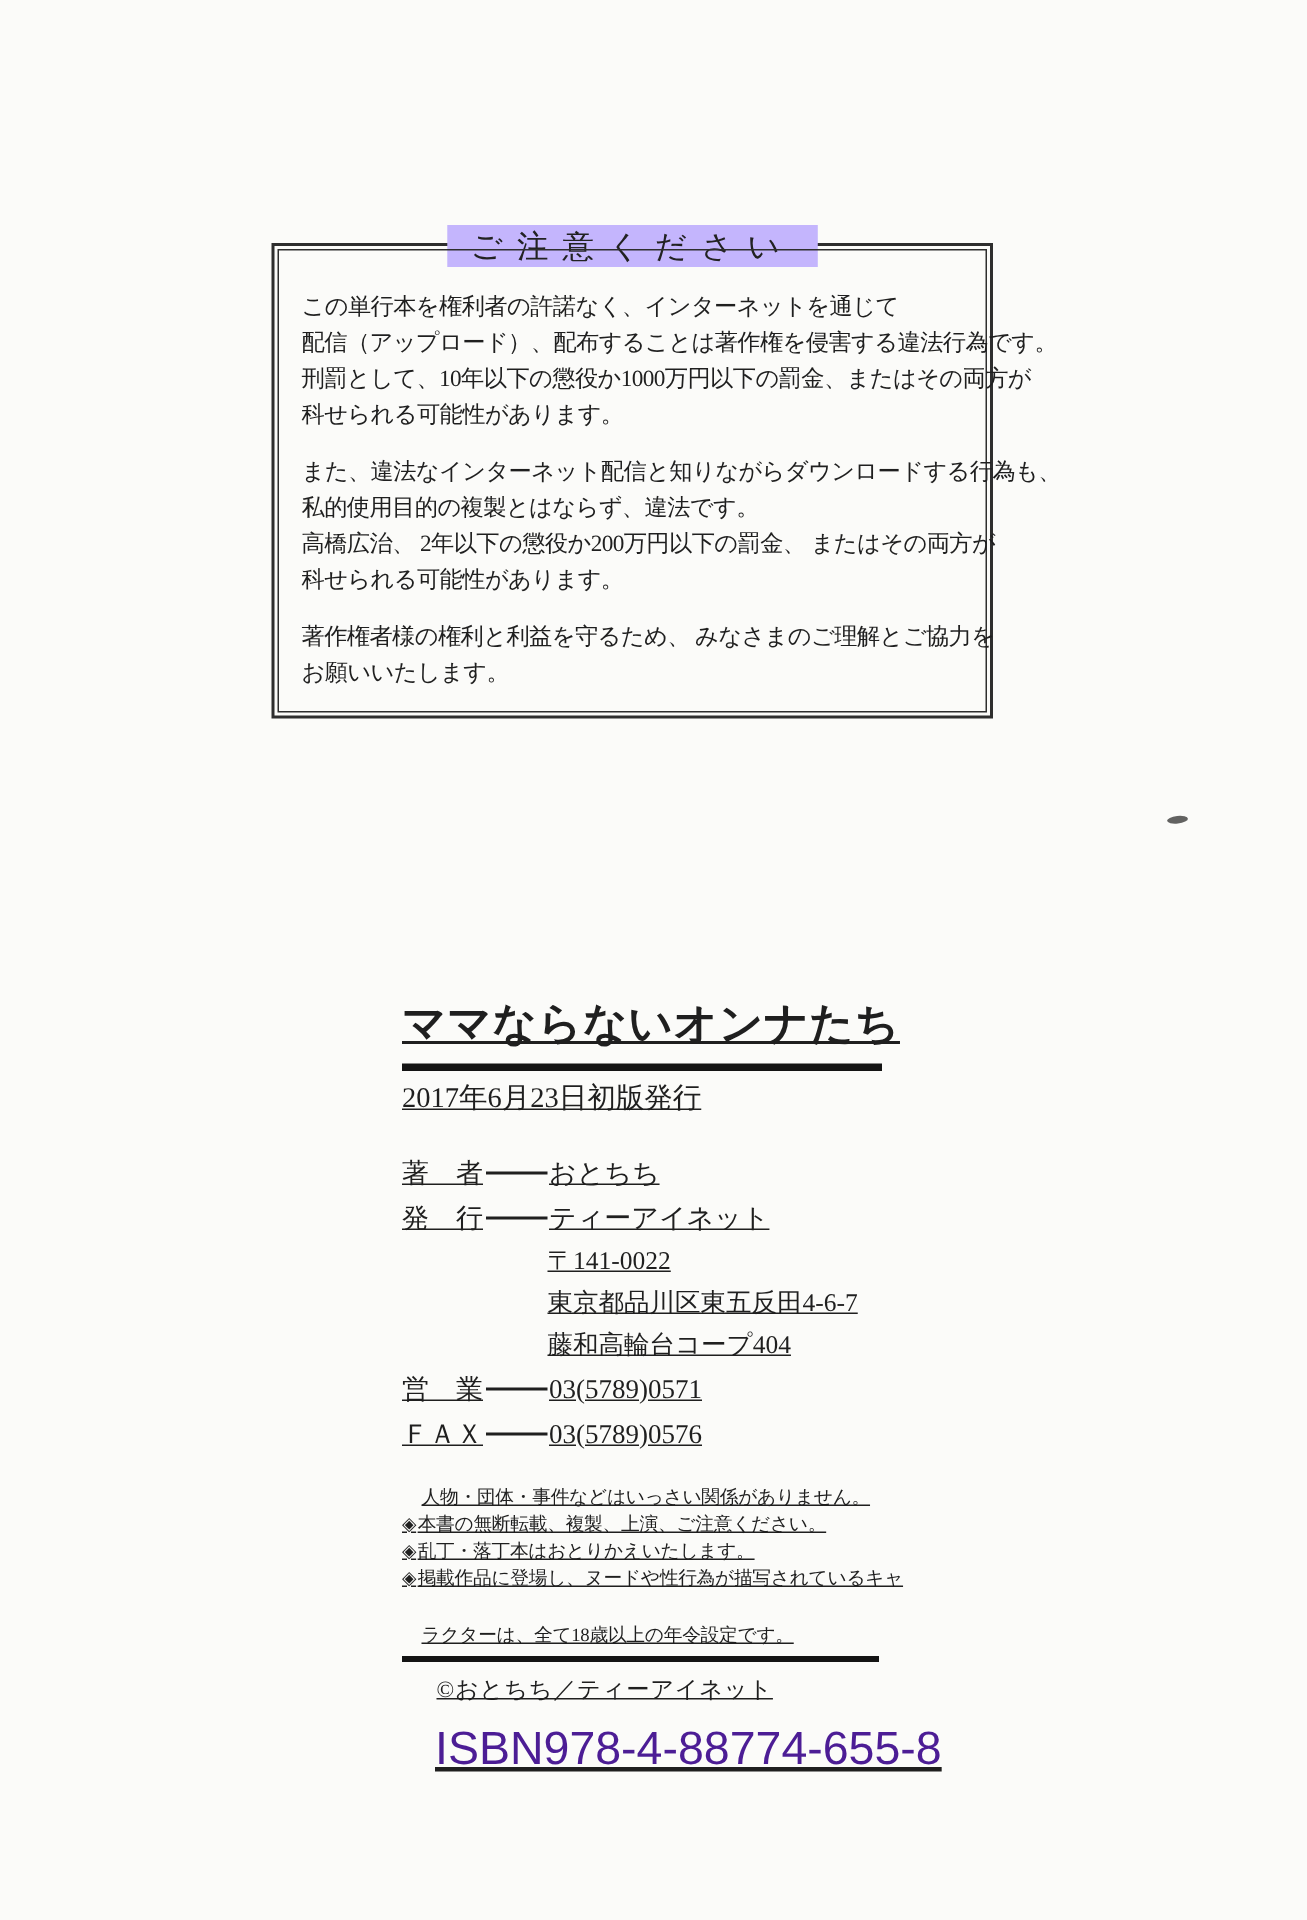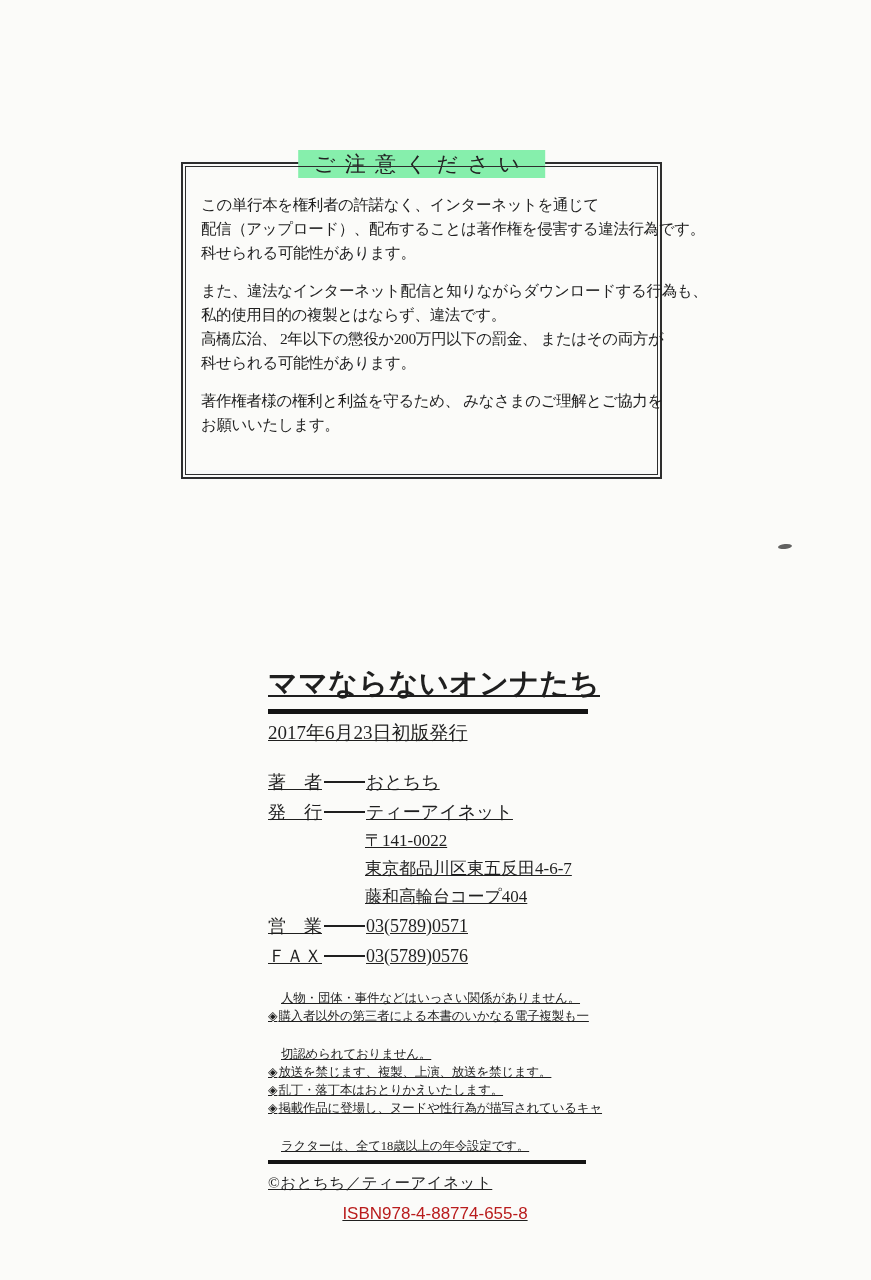--- a/index.html
+++ b/index.html
@@ -17,21 +17,21 @@
     position:absolute; left:181px; top:162px; width:481px; height:317px;
     border:2px solid #2e2e2e; box-sizing:border-box;
   }
   .notice-inner {
     position:absolute; top:2px; left:2px; right:2px; bottom:2px;
     border:1.5px solid #2e2e2e; box-sizing:border-box;
     padding:26px 10px 0 15px;
   }
   .notice-title {
     position:absolute; top:-14px; left:50%; transform:translateX(-50%);
-    background:#86efac; padding:0 16px;
+    background:#c4b5fd; padding:0 16px;
     font-size:21px; letter-spacing:0.45em; white-space:nowrap;
     color:#222;
   }
   .notice-par { margin:0 0 14px 0; }
   .notice-line {
     font-size:15.5px; line-height:24px; letter-spacing:-0.4px;
     white-space:nowrap;
   }
 
   
@@ -61,38 +61,39 @@
   }
   .address { padding-left:97px; }
   .address-line { font-size:17px; line-height:28px; white-space:nowrap; }
 
   .notes { margin-top:-2px; width:340px; }
   .note-line { font-size:12.5px; line-height:18px; letter-spacing:-0.2px; white-space:nowrap; }
   .note-line.cont { padding-left:13px;margin-top:20px; }
   .bullet { margin-right:1px; }
 
   .rule2 { width:318px; height:4px; background:#141414; margin-top:5px; }
-  .copyright { font-size:15.5px; line-height:20px; margin-top:9px; letter-spacing:0.5px; white-space:nowrap; }
+  .copyright { font-size:15.5px; line-height:20px; margin-top:9px; letter-spacing:0.5px; white-space:nowrap;margin-left:23px; }
   .isbn {
     font-family:"Liberation Sans","DejaVu Sans",sans-serif;
-    font-size:17px; margin-top:11px; width:290px; text-align:center;
-    margin-left:22px; color:#b91c1c; white-space:nowrap;
+    font-size:31px; margin-top:11px; width:290px; text-align:center;
+    margin-left:22px; color:#4c1d95; white-space:nowrap;
   }
 </style>
 </head>
 <body>
 
 <div class="page">
 
   <div class="notice-box">
     <div class="notice-title">ご注意ください</div>
     <div class="notice-inner">
       <div class="notice-par">
         <div class="notice-line">この単行本を権利者の許諾なく、インターネットを通じて</div>
         <div class="notice-line">配信（アップロード）、配布することは著作権を侵害する違法行為です。</div>
+        <div class="notice-line">刑罰として、10年以下の懲役か1000万円以下の罰金、またはその両方が</div>
         <div class="notice-line">科せられる可能性があります。</div>
       </div>
       <div class="notice-par">
         <div class="notice-line">また、違法なインターネット配信と知りながらダウンロードする行為も、</div>
         <div class="notice-line">私的使用目的の複製とはならず、違法です。</div>
         <div class="notice-line">高橋広治、 2年以下の懲役か200万円以下の罰金、 またはその両方が</div>
         <div class="notice-line">科せられる可能性があります。</div>
       </div>
       <div class="notice-par">
         <div class="notice-line">著作権者様の権利と利益を守るため、 みなさまのご理解とご協力を</div>
@@ -136,25 +137,21 @@
         <span class="c-dash"></span>
         <span class="c-value">03(5789)0576</span>
       </div>
     </div>
 
     <div class="notes">
       <div class="note">
         <div class="note-line cont">人物・団体・事件などはいっさい関係がありません。</div>
       </div>
       <div class="note">
-        <div class="note-line"><span class="bullet">◈</span><span>購入者以外の第三者による本書のいかなる電子複製も一</span></div>
-        <div class="note-line cont">切認められておりません。</div>
-      </div>
-      <div class="note">
-        <div class="note-line"><span class="bullet">◈</span><span>放送を禁じます、複製、上演、放送を禁じます。</span></div>
+        <div class="note-line"><span class="bullet">◈</span><span>本書の無断転載、複製、上演、ご注意ください。</span></div>
       </div>
       <div class="note">
         <div class="note-line"><span class="bullet">◈</span><span>乱丁・落丁本はおとりかえいたします。</span></div>
       </div>
       <div class="note">
         <div class="note-line"><span class="bullet">◈</span><span>掲載作品に登場し、ヌードや性行為が描写されているキャ</span></div>
         <div class="note-line cont">ラクターは、全て18歳以上の年令設定です。</div>
       </div>
     </div>
 

